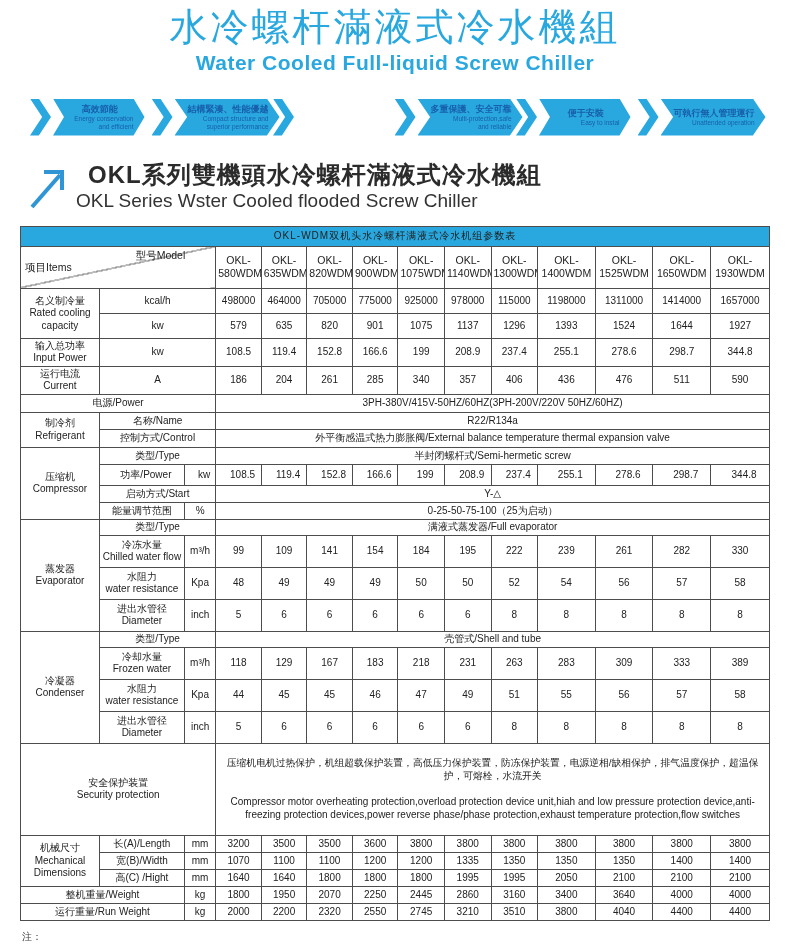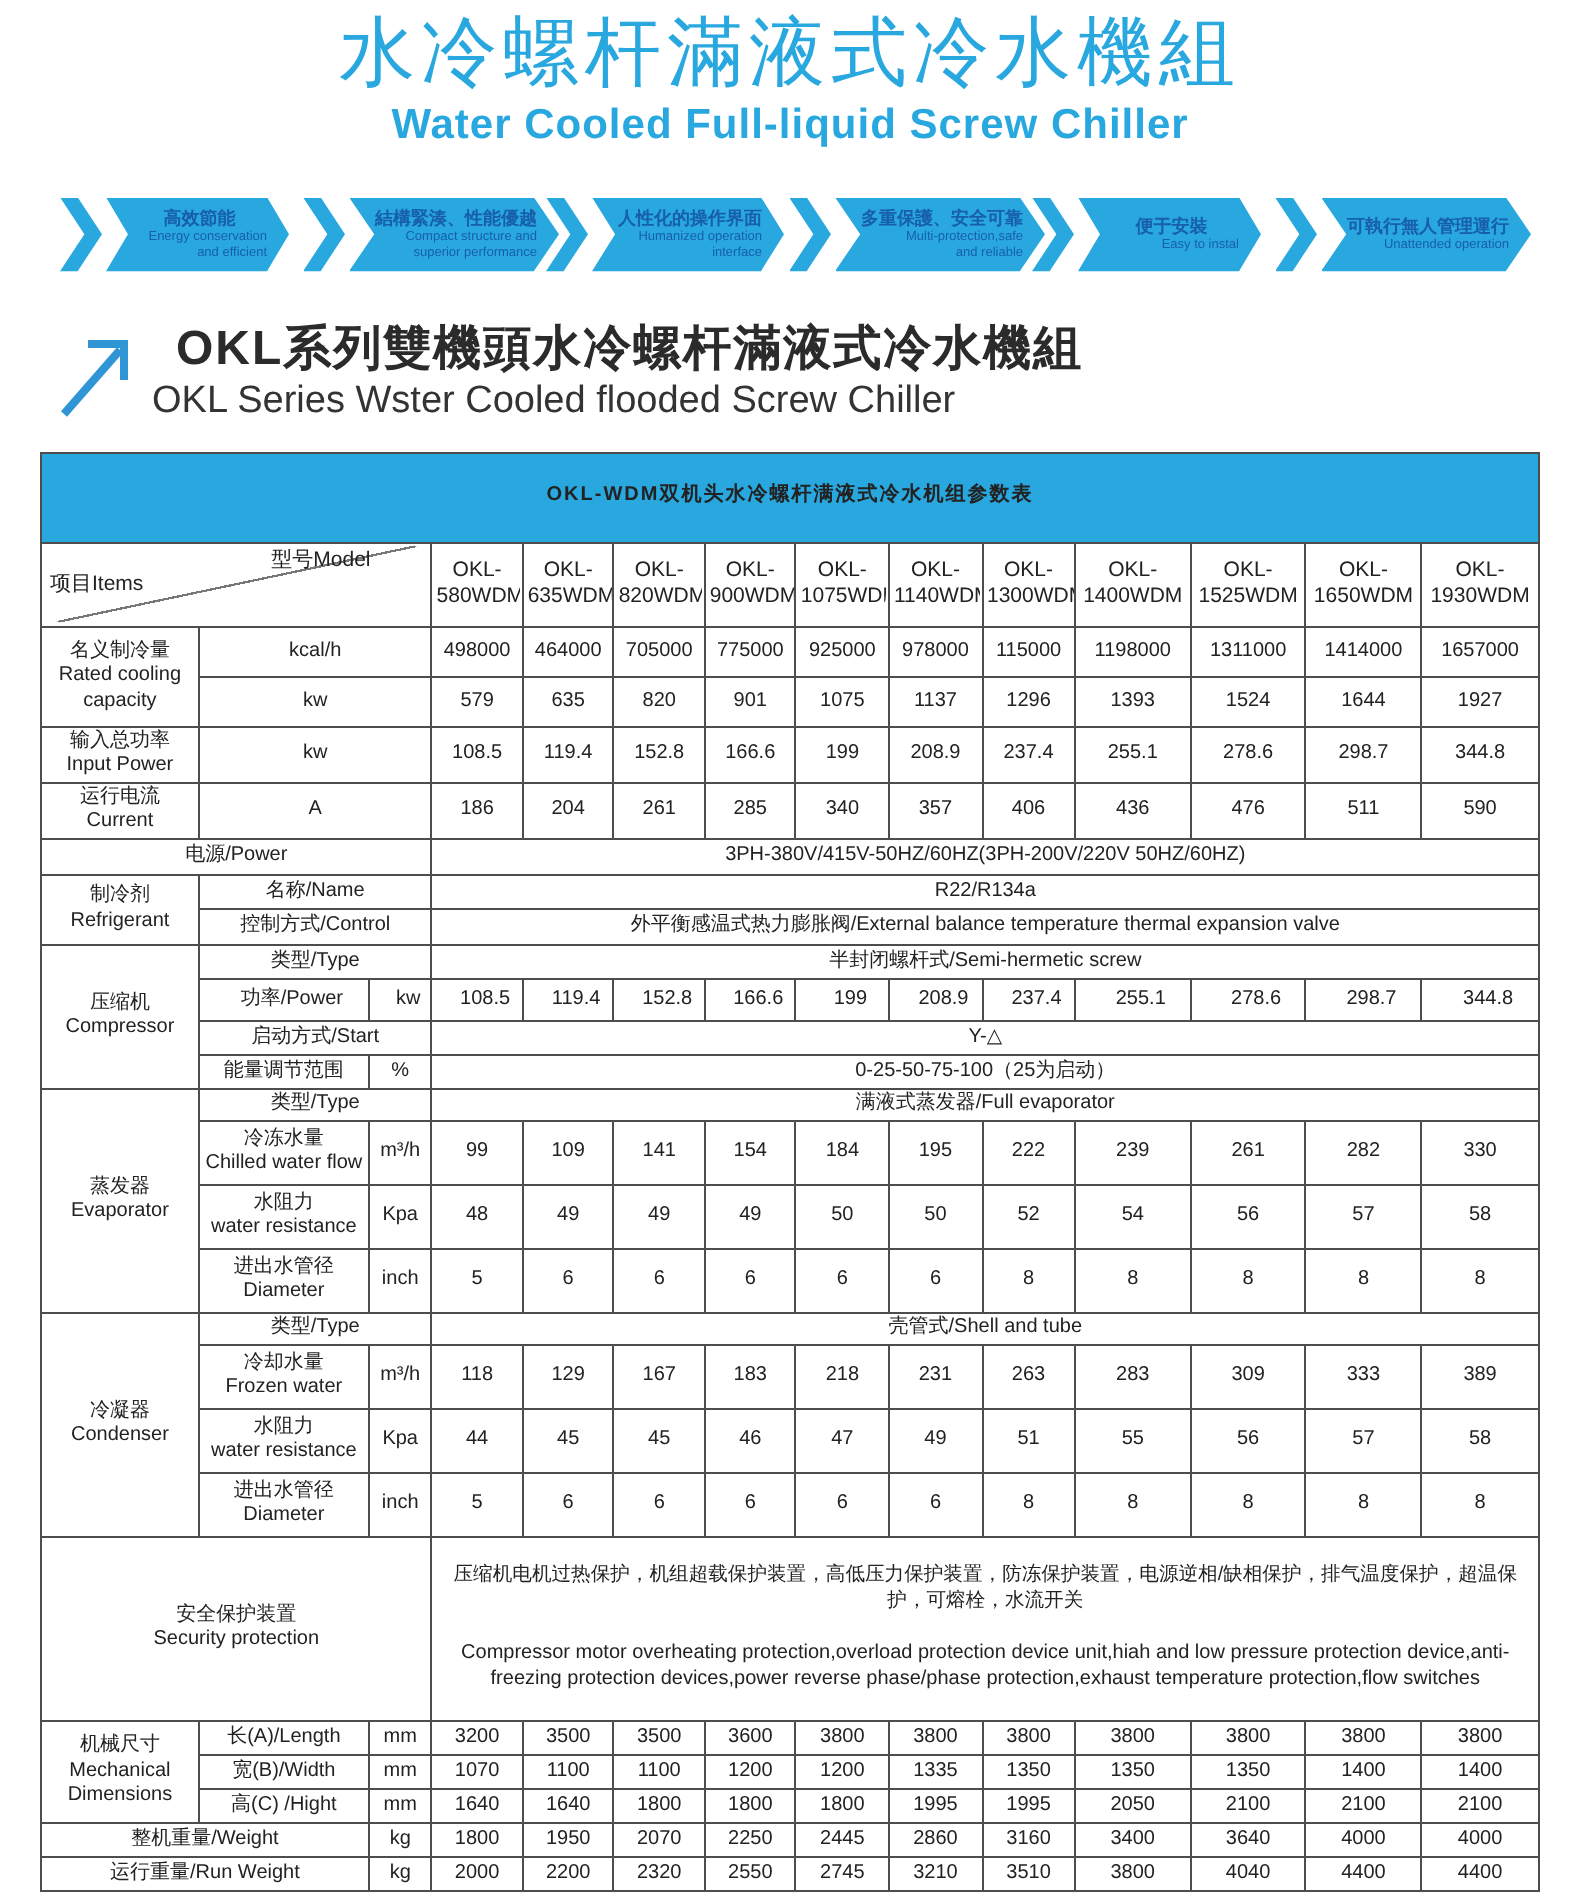--- a/index.html
+++ b/index.html
@@ -75,33 +75,33 @@
     line-height: 1.25;
     padding: 1px 2px;
     color: #222;
     white-space: pre-line;
     overflow: hidden;
   }
   td.ttitle {
     background: #29a8e0;
     color: #ffffff;
     font-size: 16px;
-    font-weight: 700;
-    height: 45px;
+    font-weight: 400;
+    height: 20px;
     letter-spacing: 1px;
     border-color: #29a8e0;
   }
   td.corner {
     position: relative;
     background: linear-gradient(to bottom right, #ffffff 49.3%, #777 49.3%, #777 50.7%, #ffffff 50.7%);
     padding: 0;
   }
   .c-model { position: absolute; top: 2px; right: 30px; font-size: 10.5px; color: #222; }
   .c-items { position: absolute; bottom: 14px; left: 4px; font-size: 10.5px; color: #222; }
-  tr.hmodel td { height: 27px; font-size: 10.5px; border-radius: 16px; }
+  tr.hmodel td { height: 27px; font-size: 10.5px; }
   tr.h25 td { height: 25px; }
   tr.h24 td { height: 24px; }
   tr.h21 td { height: 21px; padding-left: 10px; }
   tr.h18 td { height: 18px; }
   tr.h17 td { height: 17px; }
   tr.h16 td { height: 16px; }
   tr.h32 td { height: 32px; }
   td.security-txt {
     text-align: left;
     padding: 4px 6px;
@@ -131,25 +131,20 @@
   <div class="badge">
     <div class="chev"></div>
     <div class="bbody">
       <div class="f-cn">結構緊湊、性能優越</div>
       <div class="f-en">Compact structure and
 superior performance</div>
     </div>
   </div>
   <div class="badge">
     <div class="chev"></div>
-    <div class="bbody">
-      <div class="f-cn">人性化的操作界面</div>
-      <div class="f-en">Humanized operation
-interface</div>
-    </div>
   </div>
   <div class="badge">
     <div class="chev"></div>
     <div class="bbody">
       <div class="f-cn">多重保護、安全可靠</div>
       <div class="f-en">Multi-protection,safe
 and reliable</div>
     </div>
   </div>
   <div class="badge">

